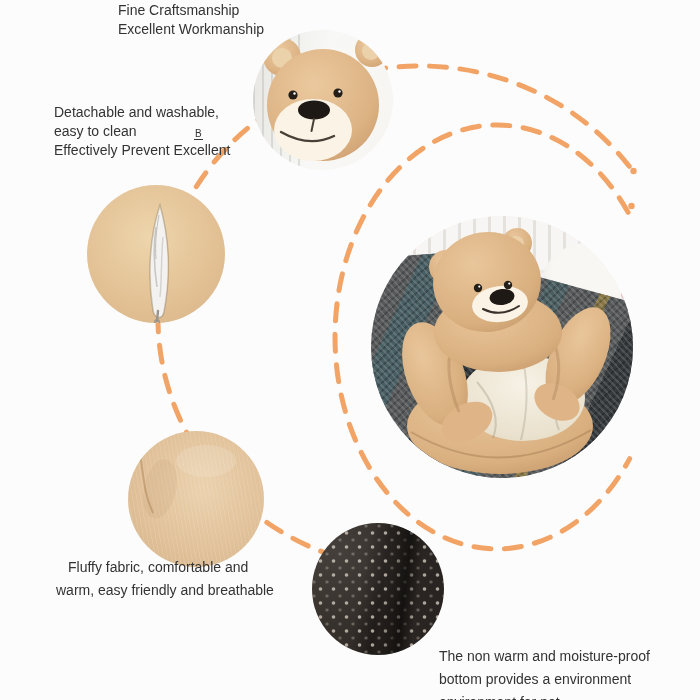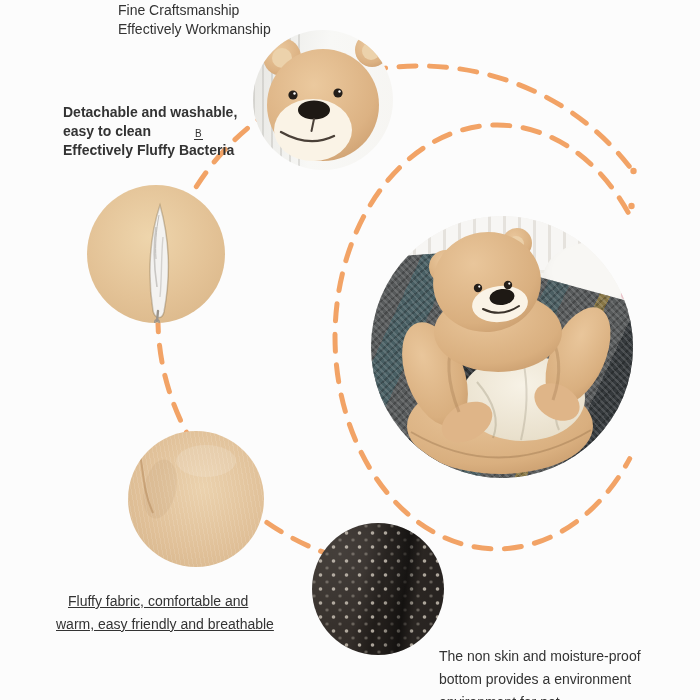--- a/index.html
+++ b/index.html
@@ -59,22 +59,22 @@
          background-size:13px 14px,13px 14px,100% 100%;
          background-position:2px 3px,8.5px 10px,0 0;}
   .c-dot .fold{left:72px; top:-10px; width:34px; height:160px; transform:rotate(7deg);
          background:linear-gradient(90deg,transparent,rgba(0,0,0,.45) 45%,rgba(0,0,0,.55) 60%,transparent);}
   .c-dot .sheen{left:0;top:0;width:100%;height:100%;
          background:radial-gradient(circle at 22% 22%,rgba(255,255,255,.07),transparent 55%);}
   
   .note{position:absolute; z-index:3; font-size:14px; color:var(--c-text,#333333);}
   .note .line{display:block; white-space:nowrap;}
   .n-quality{left:118px; top:1px; line-height:19px;}
-  .n-washable{left:63px; top:103px; line-height:19px;font-weight:bold;}
-  .n-fabric{left:56px; top:590px; line-height:23px;text-decoration:underline;}
+  .n-washable{left:54px; top:103px; line-height:19px;}
+  .n-fabric{left:56px; top:556px; line-height:23px;}
   .n-fabric .line:first-child{margin-left:12px;}
   .n-antislip{left:439px; top:645px; line-height:23px;}
   .stray-b{position:absolute; left:194px; top:128px; z-index:3; font-size:10px; line-height:11px;
            color:var(--c-text,#333333); border-bottom:1.5px solid var(--c-text,#333333); padding:0 1px;}
 </style>
 </head>
 <body>
 
 <div class="canvas">
 
@@ -178,34 +178,34 @@
     </svg>
   </div>
 
   <div class="pcircle c-dot" aria-label="non-slip dotted bottom fabric close-up">
     <div class="fold"></div>
     <div class="sheen"></div>
   </div>
 
   <div class="note n-quality">
     <span class="line">Fine Craftsmanship</span>
-    <span class="line">Effectively Workmanship</span>
+    <span class="line">Excellent Workmanship</span>
   </div>
 
   <div class="note n-washable">
     <span class="line">Detachable and washable,</span>
     <span class="line">easy to clean</span>
-    <span class="line">Effectively Fluffy Bacteria</span>
+    <span class="line">Effectively Prevent Excellent</span>
   </div>
   <span class="stray-b">B</span>
 
   <div class="note n-fabric">
     <span class="line">Fluffy fabric, comfortable and</span>
     <span class="line">warm, easy friendly and breathable</span>
   </div>
 
   <div class="note n-antislip">
-    <span class="line">The non skin and moisture-proof</span>
+    <span class="line">The non warm and moisture-proof</span>
     <span class="line">bottom provides a environment</span>
     <span class="line">environment for pet</span>
   </div>
 
 </div>
 
 </body></html>

